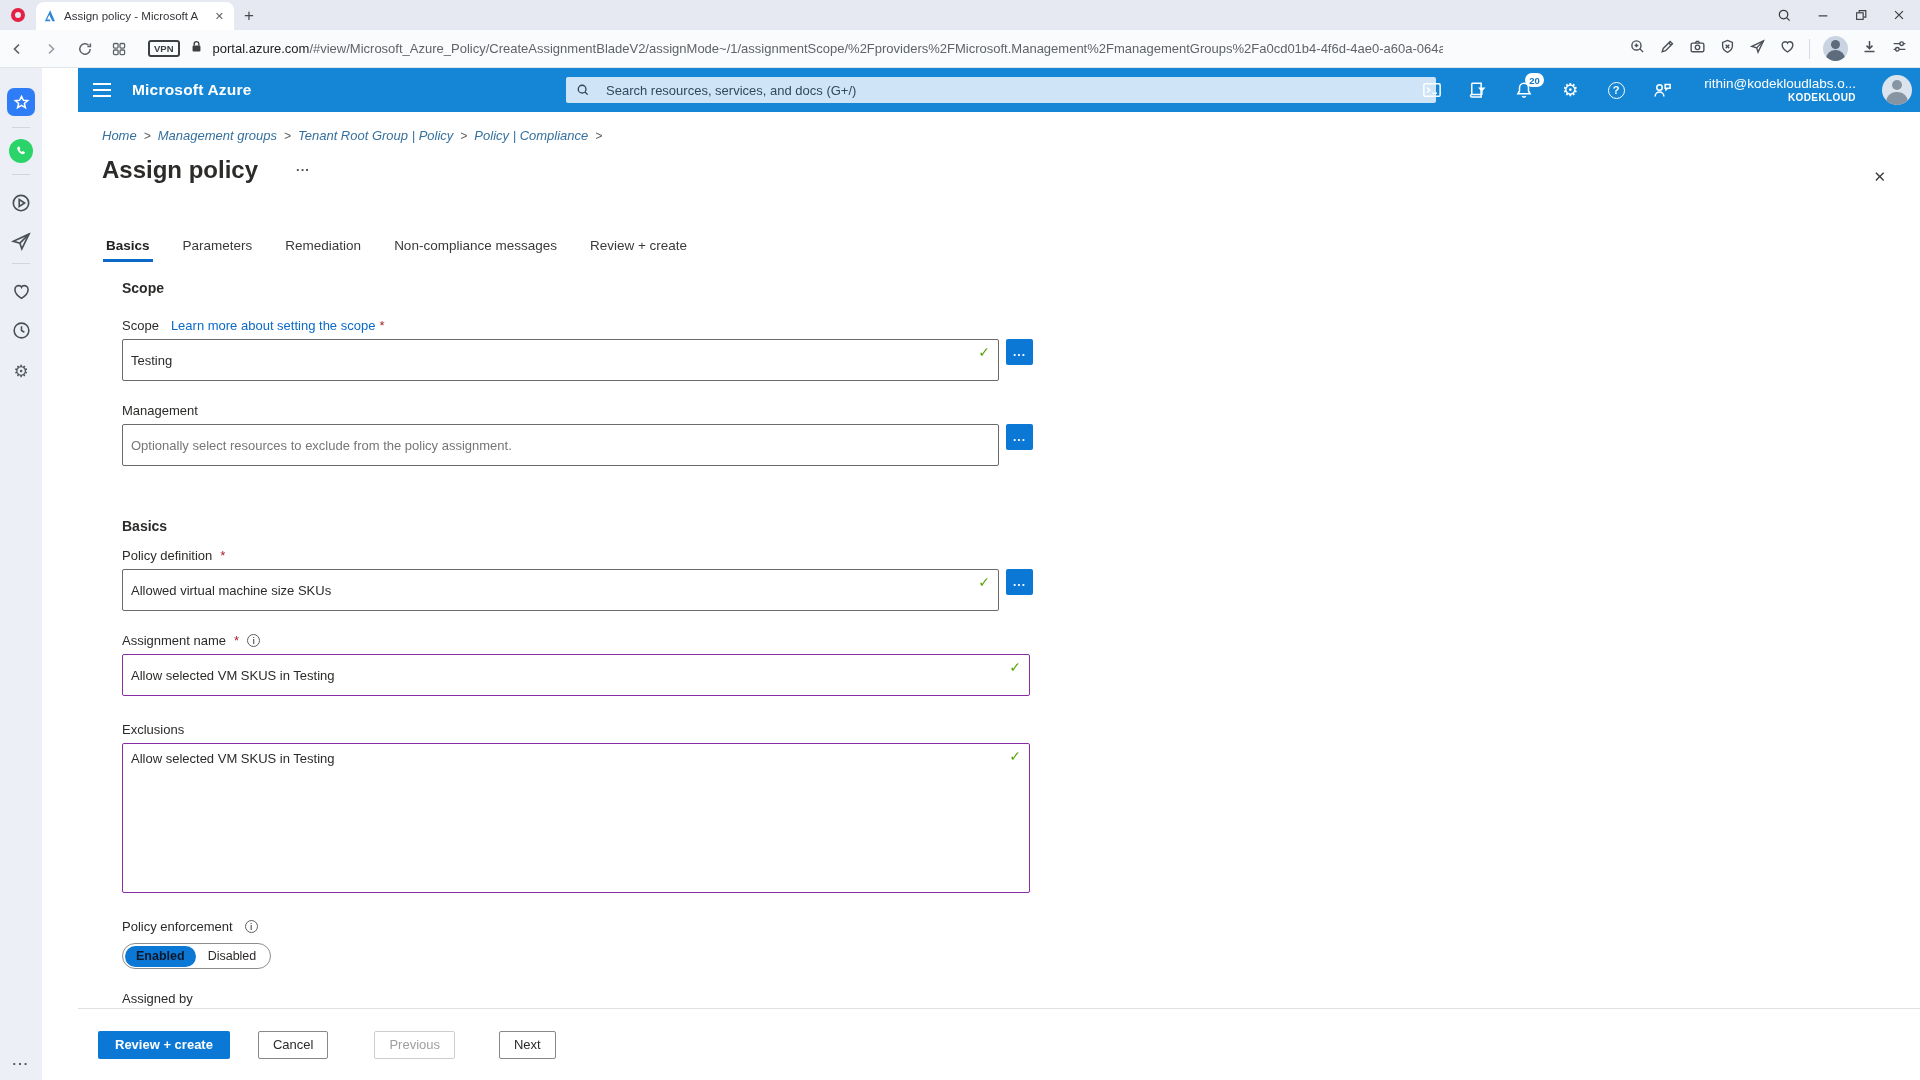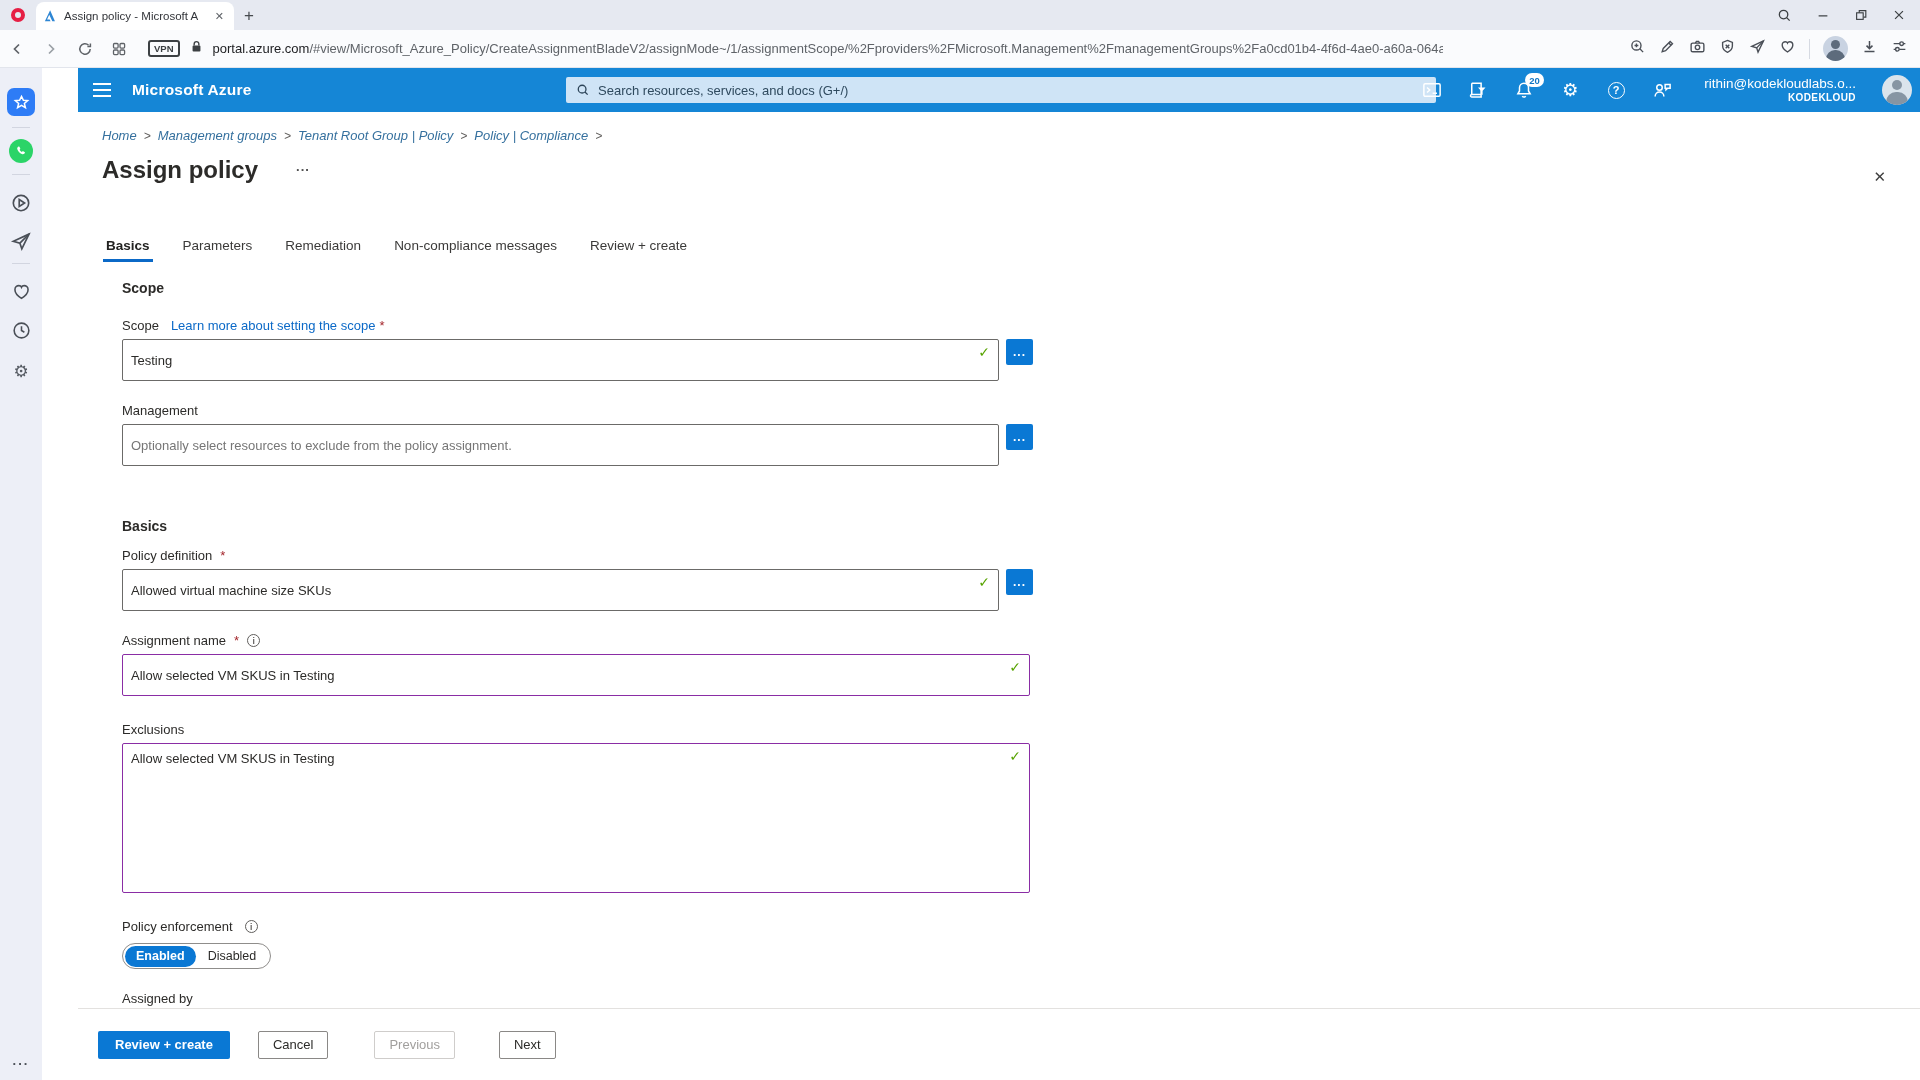--- a/index.html
+++ b/index.html
@@ -39,21 +39,21 @@
   .wa { width:24px; height:24px; border-radius:50%; background:#2bd468; display:flex; align-items:center; justify-content:center; }
   .sb-gear { font-size:17px; color:#565b63; margin-top:20px; }
   .sb-dots { margin-top:auto; margin-bottom:12px; color:#4a4f57; font-weight:bold; letter-spacing:2px; font-size:13px; cursor:pointer; }
 
   
   .azure { position:absolute; left:42px; top:68px; right:0; bottom:0;margin-left:36px; }
   .az-header { height:44px; background:#1586d6; position:relative; display:flex; align-items:center; color:#fff; }
   .az-burger { width:48px; height:44px; display:flex; flex-direction:column; gap:4px; align-items:center; justify-content:center; cursor:pointer; }
   .az-burger i { width:18px; height:2px; background:#fff; }
   .az-brand { font-size:15.5px; font-weight:bold; letter-spacing:.2px; margin-left:6px; }
-  .az-search { position:absolute; left:488px; top:9px; width:870px; height:26px; background:#cfe4f6; border-radius:2px; display:flex; align-items:center; padding-left:10px; gap:8px; }
+  .az-search { position:absolute; left:488px; top:9px; width:870px; height:26px; background:#cfe4f6; border-radius:2px; display:flex; align-items:center; padding-left:10px; gap:16px; }
   .az-search svg { color:#2c4458; }
   .az-search input { border:none; outline:none; background:transparent; font-size:13px; color:#23384a; width:780px; font-family:"Liberation Sans", sans-serif; }
   .az-search input::placeholder { color:#2f4a5e; opacity:1; }
   .az-right { position:absolute; right:8px; top:0; height:44px; display:flex; align-items:center; gap:26px; }
   .az-ic { width:20px; height:20px; display:flex; align-items:center; justify-content:center; position:relative; cursor:pointer; }
   .az-gear-glyph { font-size:18px; line-height:1; }
   .qmark, .imark { border:1.4px solid currentColor; border-radius:50%; font-size:11px; width:17px; height:17px; display:flex; align-items:center; justify-content:center; font-weight:bold; }
   .bell-badge { position:absolute; top:-7px; right:-10px; background:#fff; color:#1076c4; font-size:9.5px; font-weight:bold; border-radius:9px; padding:1.5px 4.5px; }
   .account { text-align:right; line-height:1.2; margin-left:6px; cursor:pointer; }
   .acct-mail { font-size:13.5px; }
@@ -89,21 +89,21 @@
   .tb.wide { width:908px; }
   .tb input { width:100%; height:42px; border:1px solid #6b6a68; border-radius:2px; font-size:13px; font-family:"Liberation Sans", sans-serif; padding:0 28px 0 8px; color:#2c2b29; outline:none; }
   .tb input::placeholder { color:#767676; opacity:1; }
   .tb .check, .tb-area .check { position:absolute; right:9px; top:5px; color:#57a300; font-size:14px; }
   .tb.dirty input { border-color:#8a2da5; }
   .tb.focused input { border:2px solid #0e7ad3; }
   .dots-btn { width:27px; height:26px; background:#0a78d4; color:#fff; border:none; border-radius:2px; font-size:12px; font-weight:bold; letter-spacing:1px; line-height:0; cursor:pointer; }
   .tb-area { position:relative; width:908px; margin-top:6px; }
   .tb-area textarea { width:100%; height:150px; border:1px solid #8a2da5; border-radius:2px; font-size:13px; font-family:"Liberation Sans", sans-serif; padding:7px 28px 7px 8px; color:#2c2b29; resize:none; outline:none; }
   .toggle { display:inline-flex; align-items:center; border:1px solid #8f8d8b; border-radius:14px; height:26px; margin-top:9px; padding:0 2px; }
-  .tg-on { background:#0a78d4; color:#ffffff; border-radius:11px; height:21px; display:flex; align-items:center; padding:0 11px; font-size:12.5px; font-weight:600; cursor:pointer; }
+  .tg-on { background:#0a78d4; color:#0f172a; border-radius:11px; height:21px; display:flex; align-items:center; padding:0 11px; font-size:12.5px; font-weight:600; cursor:pointer; }
   .tg-off { color:#2c2b29; padding:0 12px; font-size:12.5px; cursor:pointer; }
   .ibeam { position:absolute; left:96px; top:6px; color:#1a1a1a; }
 
   .az-footer { position:absolute; left:0; right:0; bottom:0; height:72px; border-top:1px solid #e3e1df; background:#fff; display:flex; align-items:center; padding-left:20px; }
   .btn { height:28px; font-size:13px; border-radius:2px; display:flex; align-items:center; padding:0 14px; cursor:pointer; background:#fff; border:none; font-family:"Liberation Sans", sans-serif; }
   .btn-primary { background:#0a78d4; color:#fff; font-weight:600; padding:0 17px; }
   .btn-outline { border:1px solid #8a8886; color:#2c2b29; }
   .btn-disabled { border:1px solid #cfcdcb; color:#a19f9d; cursor:default; }
   .ml28 { margin-left:28px; } .ml46 { margin-left:46px; } .ml44 { margin-left:44px; }
 

